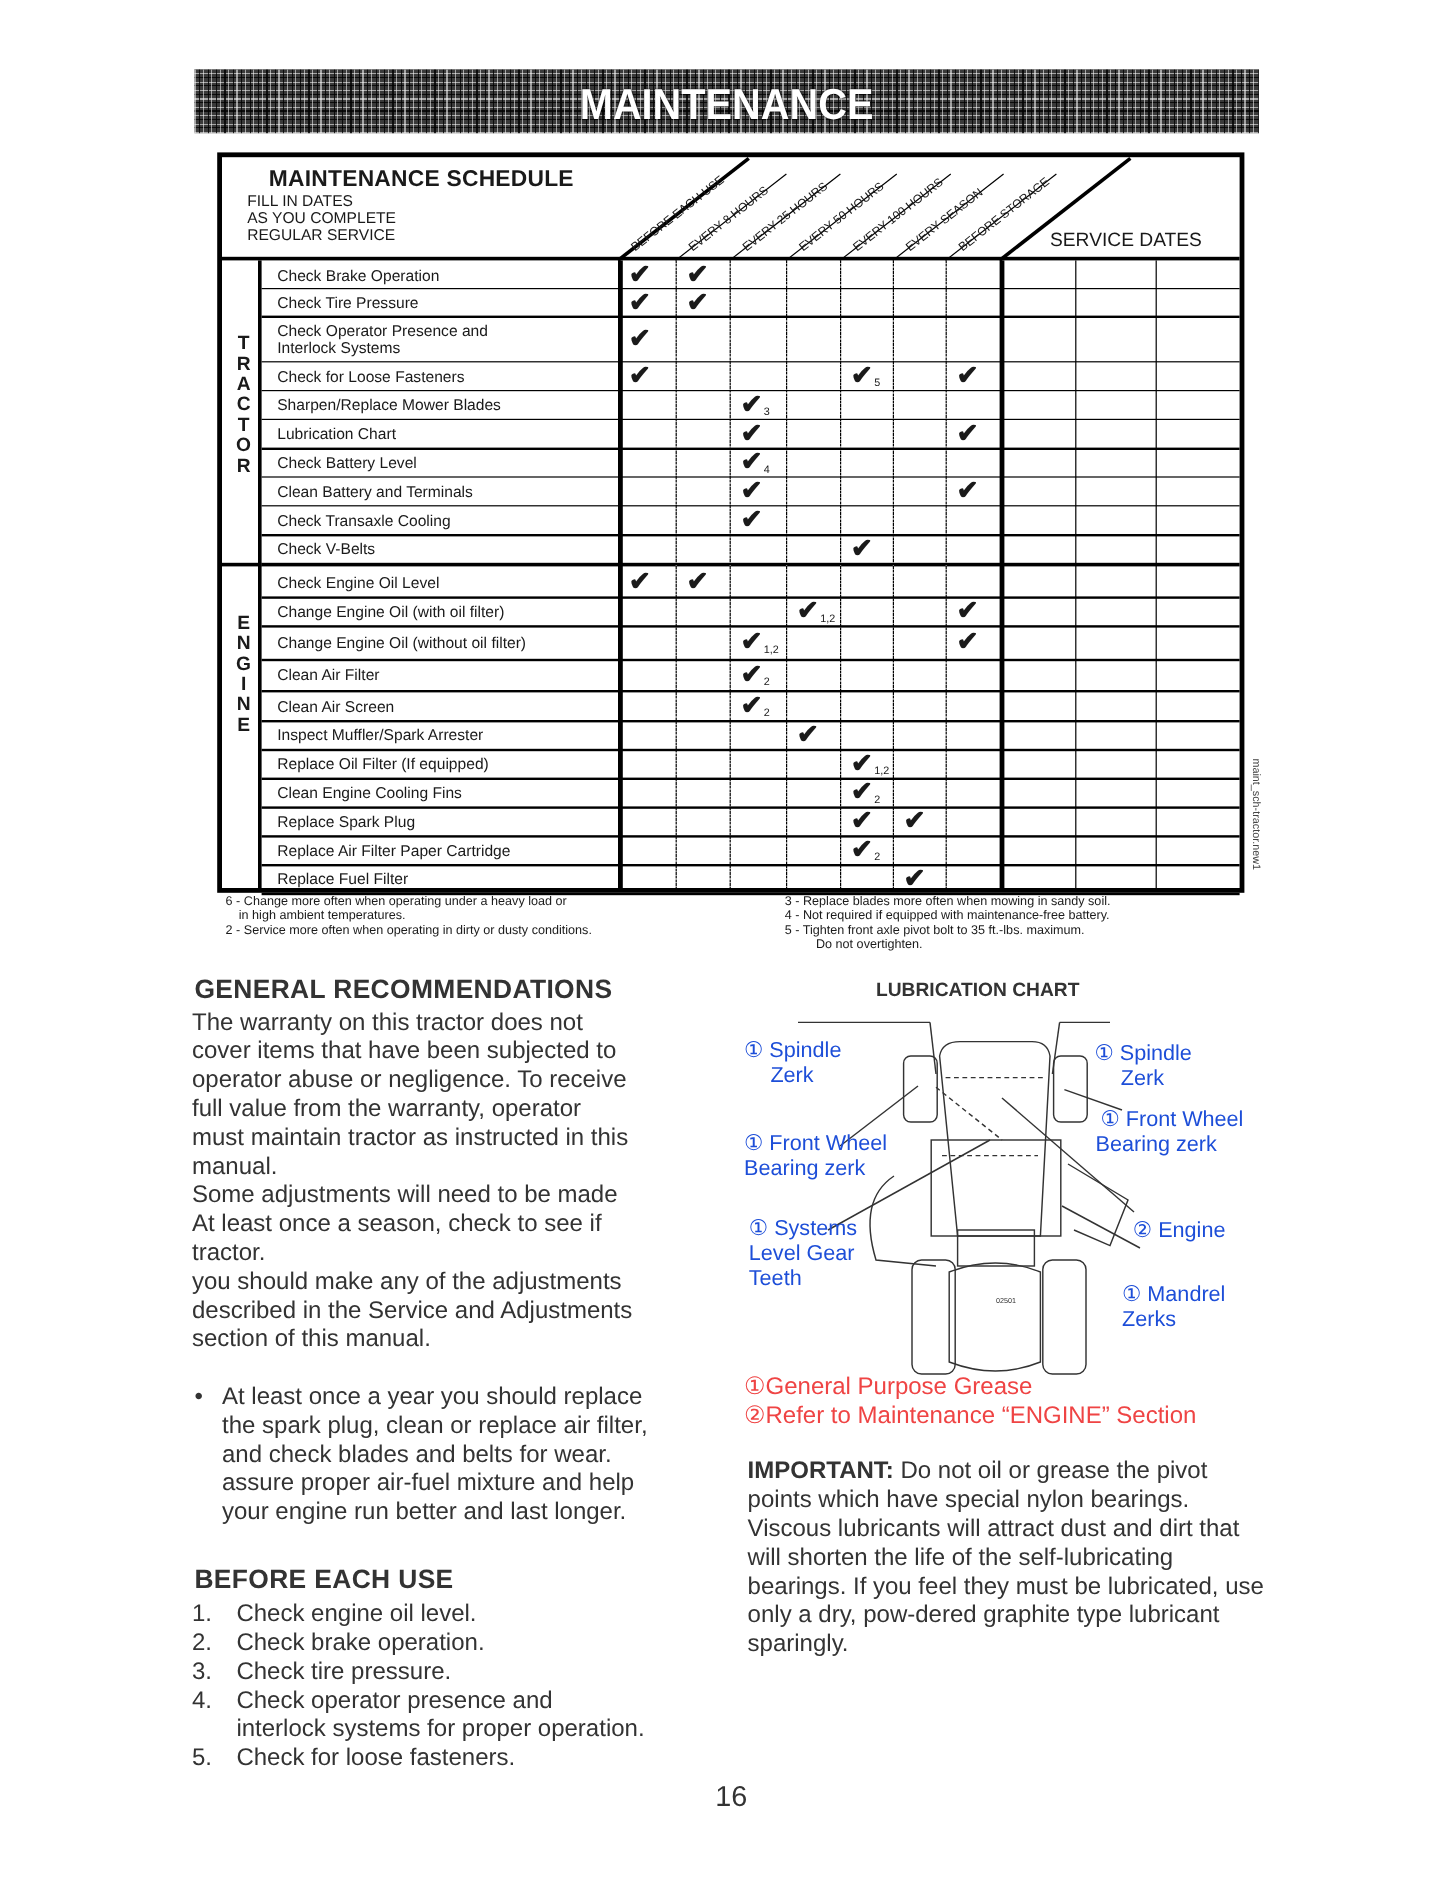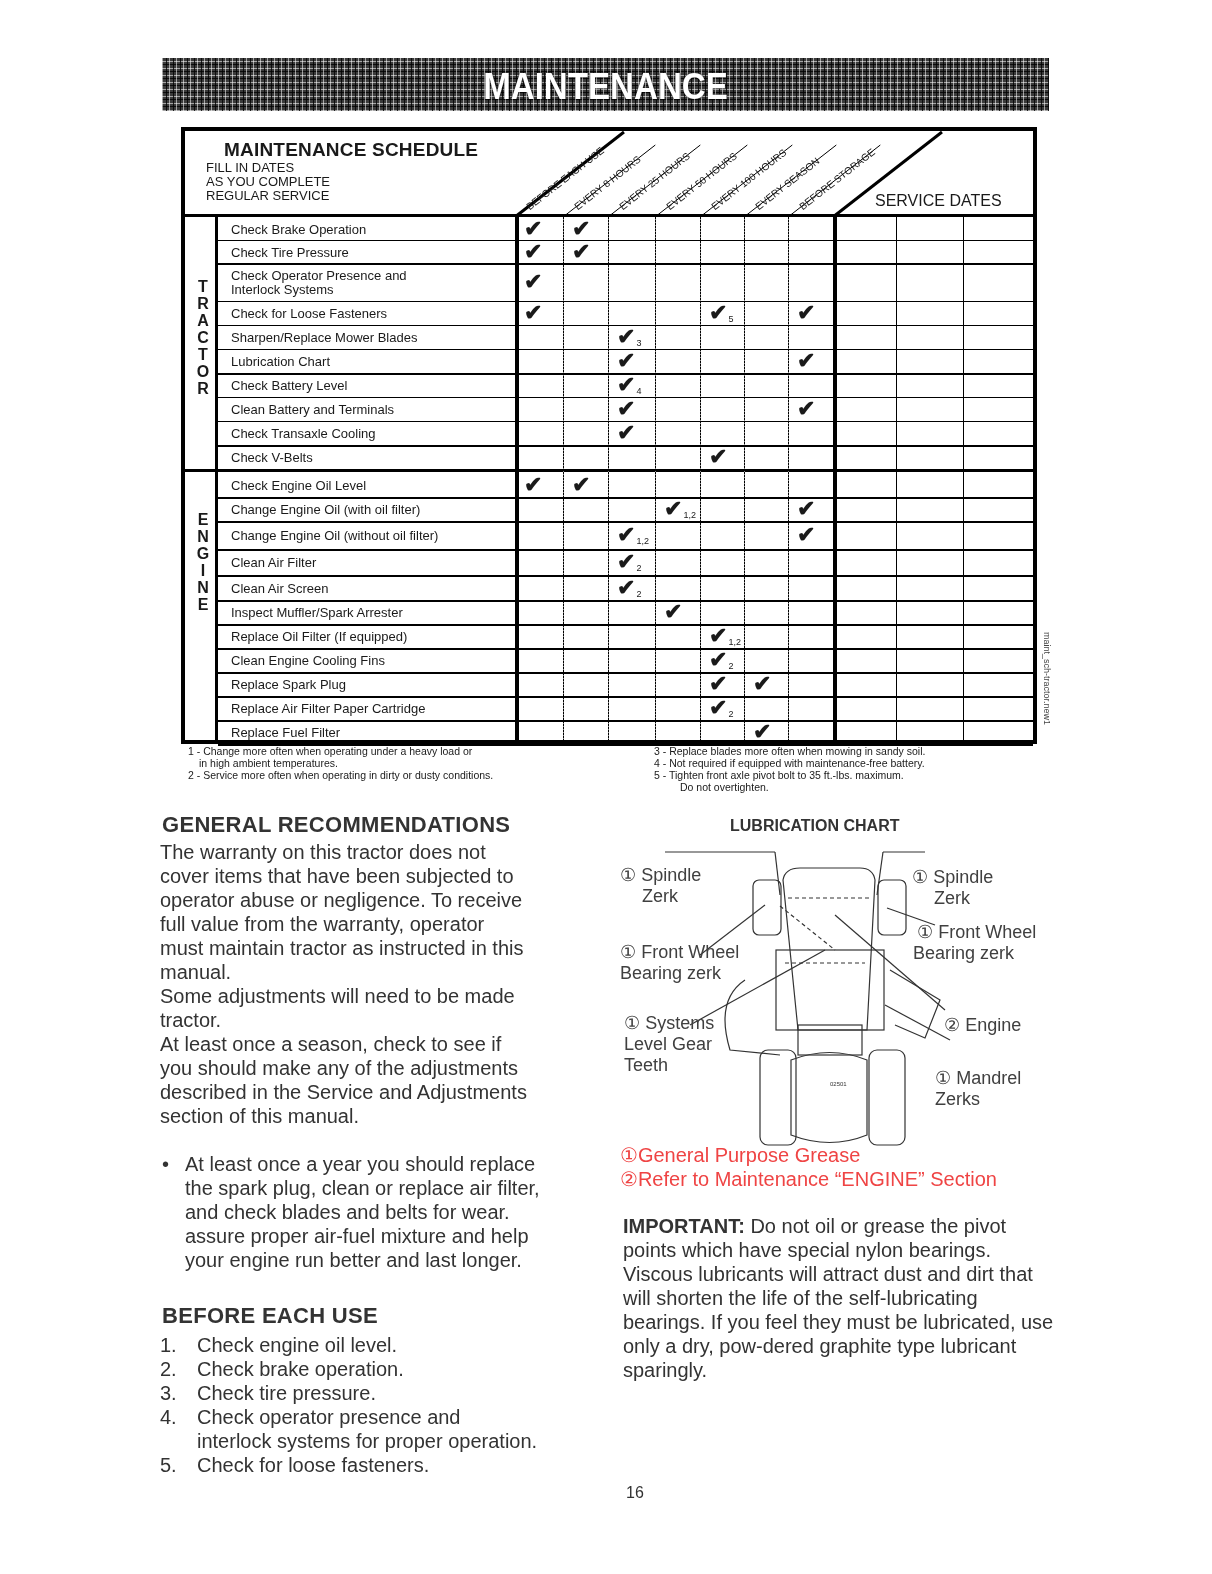--- a/index.html
+++ b/index.html
@@ -27,25 +27,25 @@
   .check{position:absolute;font-size:22px;font-weight:bold;line-height:22px;}
   .check sub{font-size:9px;font-weight:normal;vertical-align:-2px;margin-left:1px;}
   .sec-letters{position:absolute;left:11px;font-size:16px;font-weight:bold;line-height:17px;width:14px;text-align:center;}
   .sec-sep{position:absolute;left:0;width:33px;height:3px;background:#000;}
   .sec-vline{position:absolute;left:30px;width:3px;background:#000;}
   .side-code{position:absolute;left:1042px;top:632px;font-size:9px;color:#444;writing-mode:vertical-rl;}
   .fn{position:absolute;font-size:10.5px;line-height:12px;white-space:nowrap;}
   .h2{position:absolute;font-size:22px;font-weight:bold;color:#333;letter-spacing:0.3px;}
   .para{position:absolute;font-size:20px;line-height:24px;color:#333;}
   .lub-title{position:absolute;left:730px;top:817px;font-size:16px;font-weight:bold;color:#333;}
-  .lub-label{position:absolute;font-size:18px;line-height:21px;color:#404040;white-space:nowrap;}
+  .lub-label{position:absolute;font-size:18px;line-height:21px;color:#1d4ed8;white-space:nowrap;}
   .legend{position:absolute;left:620px;font-size:20px;color:#ef4444;white-space:nowrap;}
   .imp{position:absolute;left:623px;top:1214px;width:440px;font-size:20px;line-height:24px;color:#333;}
   .imp b{font-weight:bold;}
-  .pagenum{position:absolute;left:626px;top:1484px;font-size:16px;color:#333;}
+  .pagenum{position:absolute;left:596px;top:1484px;font-size:24px;color:#333;}
   ol.steps{position:absolute;left:160px;top:1333px;margin:0;padding:0;list-style:none;font-size:20px;line-height:24px;color:#333;}
   ol.steps li{position:relative;padding-left:37px;}
   ol.steps li .n{position:absolute;left:0;}
   .bullet{position:absolute;left:162px;top:1152px;width:430px;font-size:20px;line-height:24px;color:#333;}
   .bullet .dot{position:absolute;left:0;top:0;}
   .bullet .txt{position:absolute;left:23px;top:0;width:410px;}
 </style>
 </head>
 <body>
 
@@ -225,39 +225,39 @@
       <div class="row thick" style="top:613px;left:33px;right:0;height:2px;"></div>
       <div class="task" style="top: 595px; text-align: center;">
         <div>Replace Fuel Filter</div>
       </div>
       <div class="check" style="left: 568px; top: 590px;">✔</div>
     </div>
 </div>
 
 <div class="side-code">maint_sch-tractor.new1</div>
 
-<div class="fn" style="left:188px;top:745px;">1 - Change more often when operating under a heavy load or</div>
+<div class="fn" style="left:188px;top:745px;">6 - Change more often when operating under a heavy load or</div>
 <div class="fn" style="left:199px;top:757px;">in high ambient temperatures.</div>
 <div class="fn" style="left:188px;top:769px;">2 - Service more often when operating in dirty or dusty conditions.</div>
 <div class="fn" style="left:654px;top:745px;">3 - Replace blades more often when mowing in sandy soil.</div>
 <div class="fn" style="left:654px;top:757px;">4 - Not required if equipped with maintenance-free battery.</div>
 <div class="fn" style="left:654px;top:769px;">5 - Tighten front axle pivot bolt to 35 ft.-lbs. maximum.</div>
 <div class="fn" style="left:680px;top:781px;">Do not overtighten.</div>
 
 <div class="h2" style="left:162px;top:812px;">GENERAL RECOMMENDATIONS</div>
 <div class="para" id="genparas" style="left:160px;top:840px;width:440px;">
     <div>The warranty on this tractor does not</div>
     <div>cover items that have been subjected to</div>
     <div>operator abuse or negligence.  To receive</div>
     <div>full value from the warranty, operator</div>
     <div>must maintain tractor as instructed in this</div>
     <div>manual.</div>
     <div>Some adjustments will need to be made</div>
+    <div>At least once a season, check to see if</div>
     <div>tractor.</div>
-    <div>At least once a season, check to see if</div>
     <div>you should make any of the adjustments</div>
     <div>described in the Service and Adjustments</div>
     <div>section of this manual.</div>
   </div>
 <div class="bullet">
   <span class="dot">•</span>
   <div class="txt" id="bullettxt">
       <div>At least once a year you should replace</div>
       <div>the spark plug, clean or replace air filter,</div>
       <div>and check blades and belts for wear.</div>

